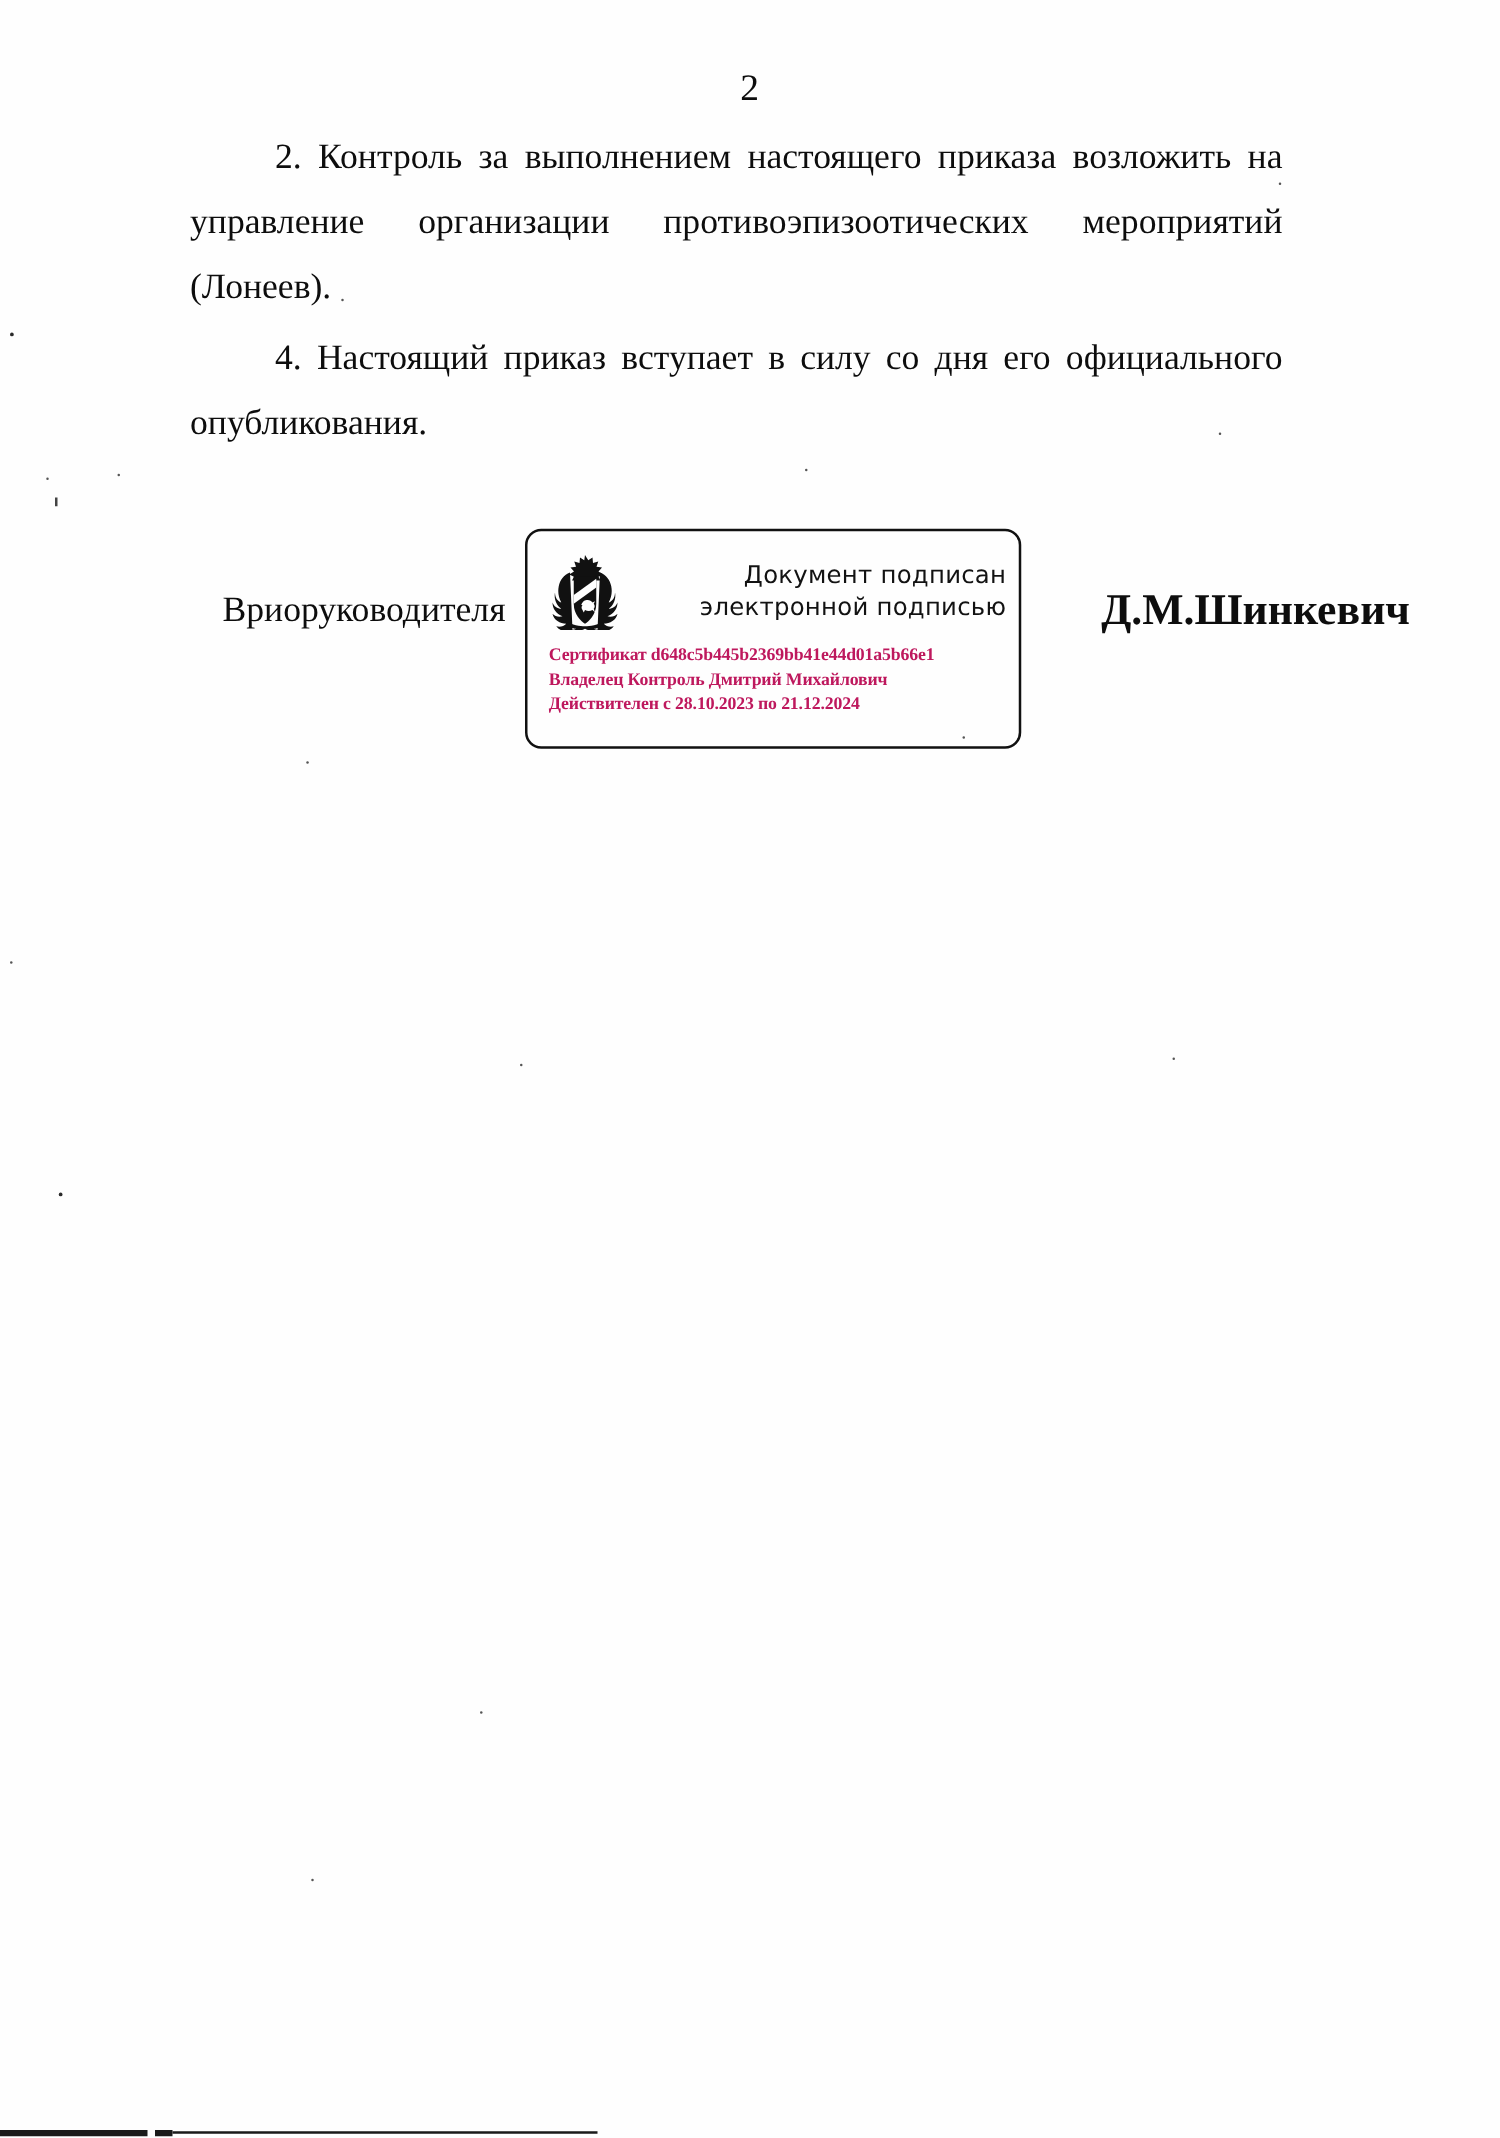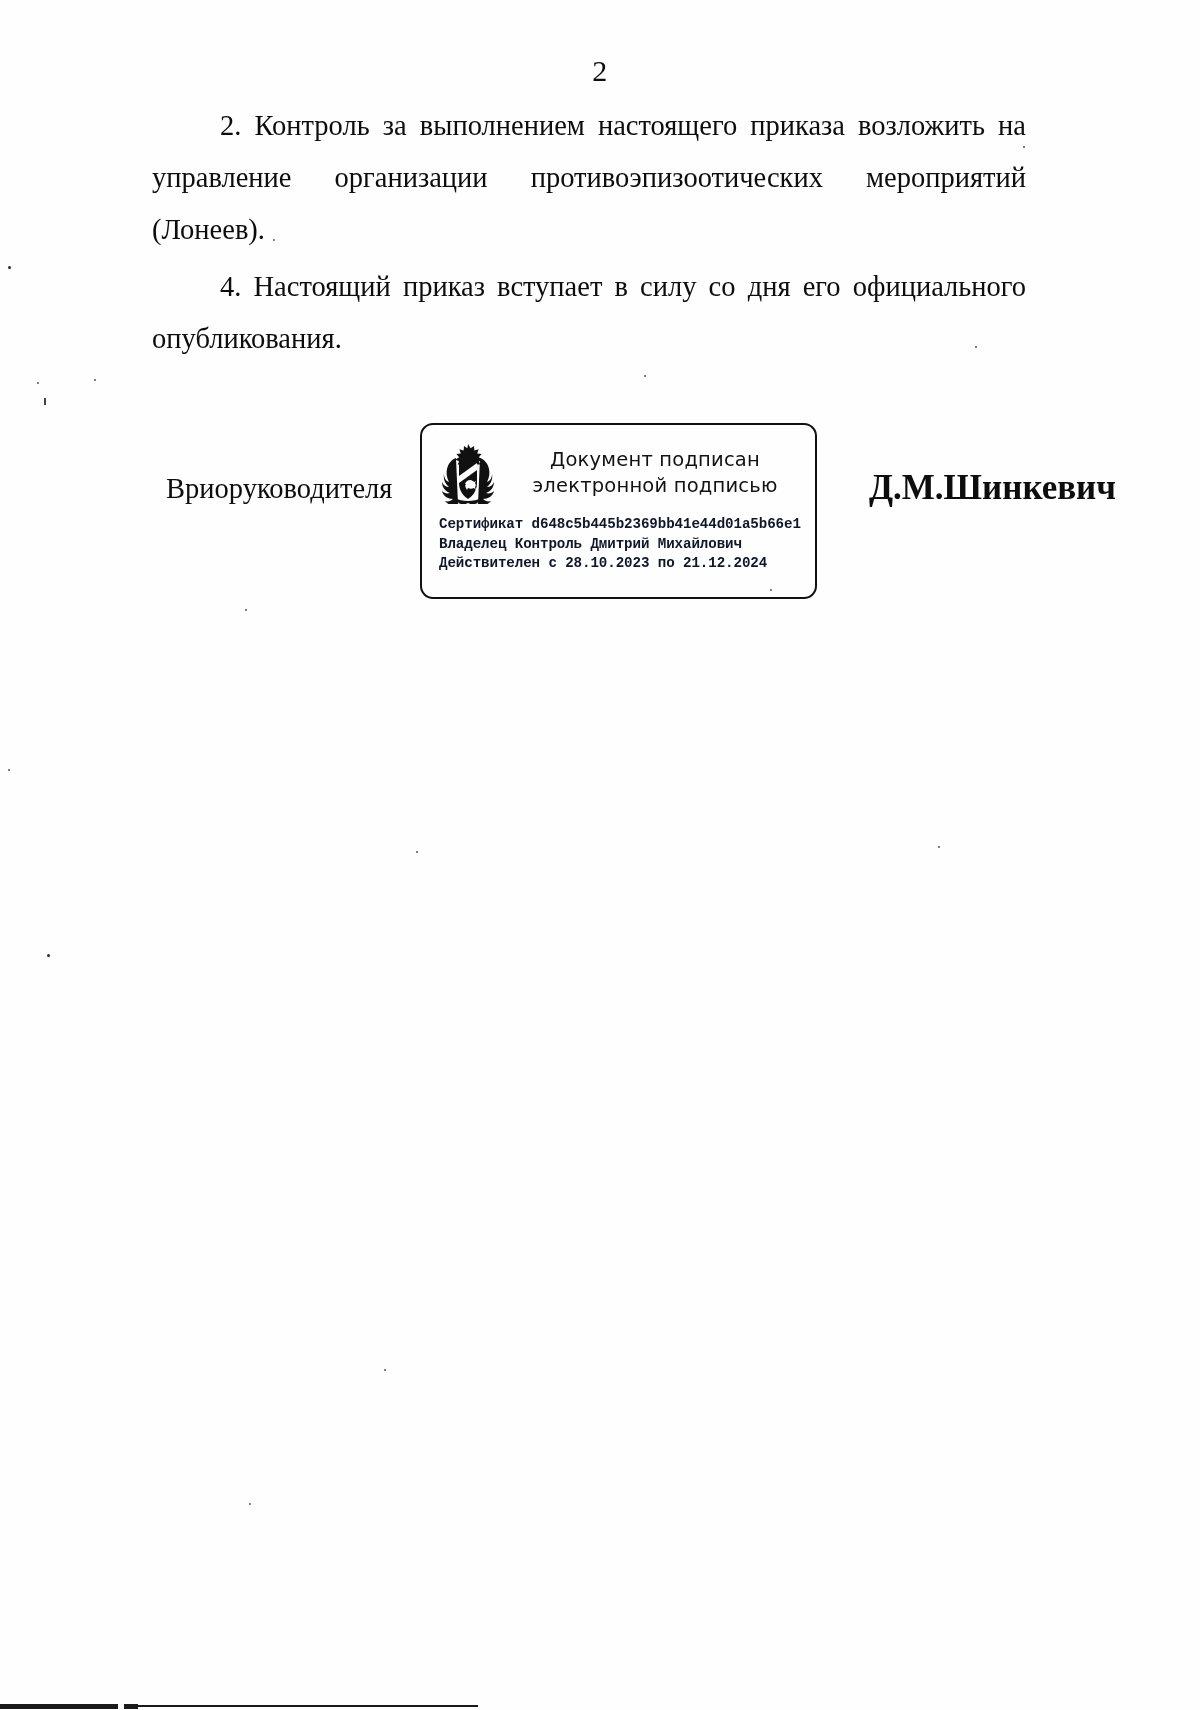--- a/index.html
+++ b/index.html
@@ -51,21 +51,21 @@
     word-spacing: 0.5px;
   }
   .para.natural {
     text-align: left;
   }
 
   
   .signature-row {
     position: absolute;
     top: 443px;
-    left: 0;
+    left: 12px;
     width: 1072px;
     height: 180px;
   }
 
   .sig-title {
     position: absolute;
     left: 166px;
     top: 29px;
     font-size: 28.5px;
     line-height: 34px;
@@ -118,31 +118,31 @@
   .estamp-title {
     flex: 1 1 auto;
     text-align: center;
     padding-right: 10px;
     font-family: "DejaVu Sans", "Liberation Sans", sans-serif;
     font-size: 19.5px;
     line-height: 26px;
     color: #121212;
     letter-spacing: 0.2px;
   }
-  .estamp-title .ln { display: block; white-space: nowrap; }
+  .estamp-title .ln { display: block; white-space: nowrap; text-align: right; }
 
   .estamp-details {
     position: absolute;
     left: 17px;
     top: 90px;
     right: 10px;
-    font-family: Liberation Mono, monospace;
+    font-family: Liberation Serif, serif;
     font-size: 14.2px;
     line-height: 19.5px;
-    color: #0f172a;
+    color: #be185d;
     letter-spacing: -0.1px;
     font-weight: 600;
   }
   .estamp-details .ln { display: block; white-space: nowrap; }
 
   
   .speck {
     position: absolute;
     background: #2a2a2a;
     border-radius: 50%;

